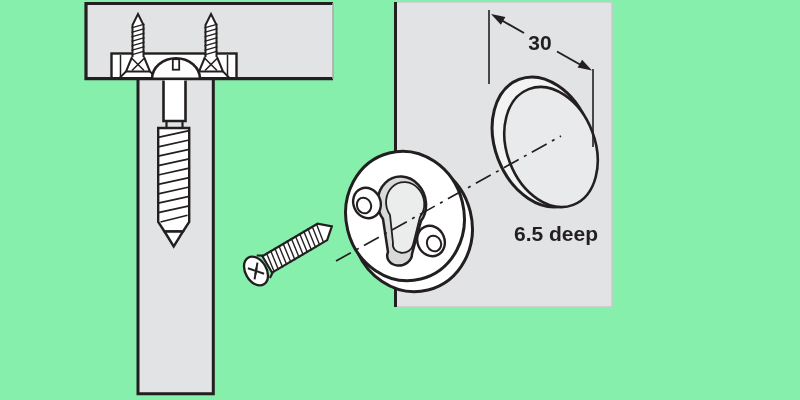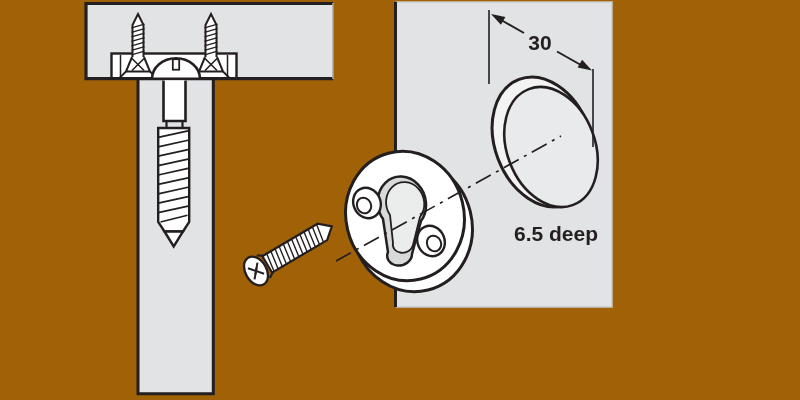--- a/index.html
+++ b/index.html
@@ -1,16 +1,16 @@
 <!DOCTYPE html>
 <html><head>
 <meta charset="utf-8">
 <style>
   html,body{margin:0;padding:0;background:#fff;}
-  .stage{position:relative;width:800px;height:400px;background:#a16207;overflow:hidden;
+  .stage{position:relative;width:800px;height:400px;background:#86efac;overflow:hidden;
          font-family:"Liberation Sans", sans-serif;}
   svg{position:absolute;left:0;top:0;}
   text.dim{font-family:"Liberation Sans", sans-serif;font-weight:bold;font-size:21px;fill:#231f20;}
 </style>
 </head>
 <body>
 
 <div class="stage">
 <svg width="800" height="400" viewBox="0 0 800 400">
 

